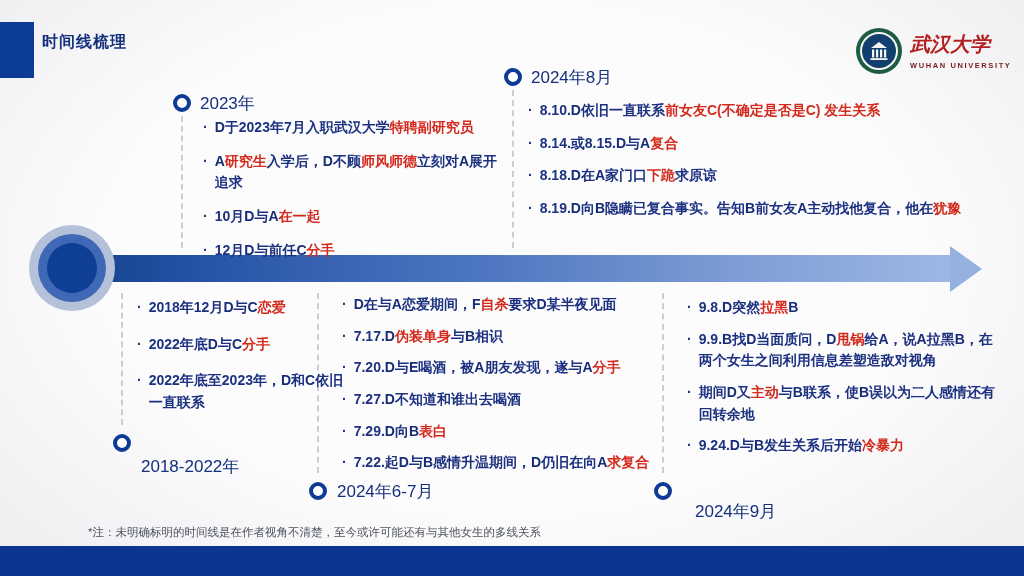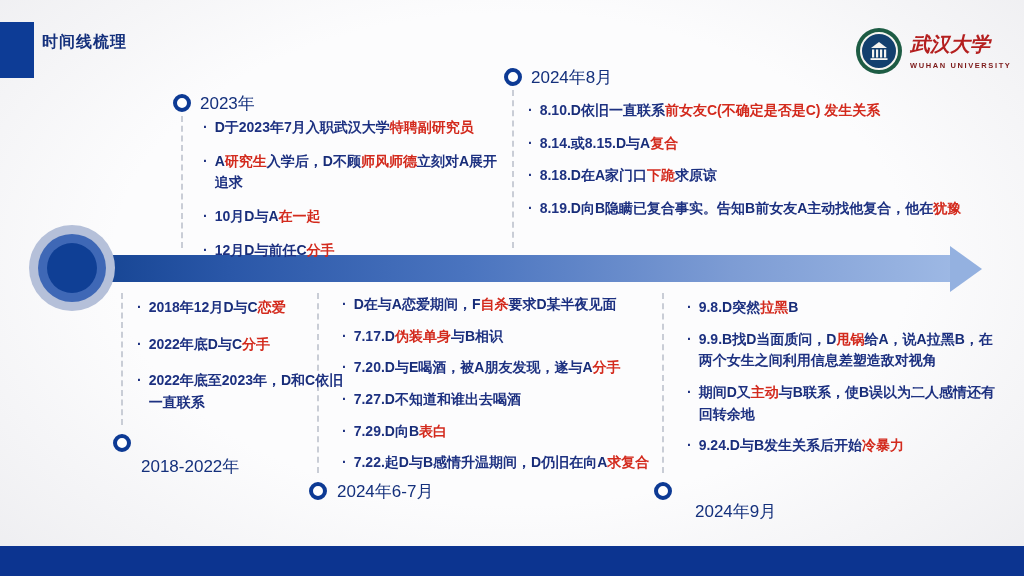--- a/index.html
+++ b/index.html
@@ -205,15 +205,16 @@
       <li class="bullet">
         <span class="dot">·</span>
         <span class="txt"><span>期间</span><span class="ltr">D</span><span>又</span><span class="red">主动</span><span>与</span><span class="ltr">B</span><span>联系，使</span><span class="ltr">B</span><span>误以为二人感情还有回转余地</span></span>
       </li>
       <li class="bullet">
         <span class="dot">·</span>
         <span class="txt"><span>9.24.</span><span class="ltr">D</span><span>与</span><span class="ltr">B</span><span>发生关系后开始</span><span class="red">冷暴力</span></span>
       </li>
     </ul>
 
+  <div class="footnote">*注：未明确标明的时间线是在作者视角不清楚，至今或许可能还有与其他女生的多线关系</div>
   <div class="bottom-bar"></div>
 
 </div>
 
 </body></html>

